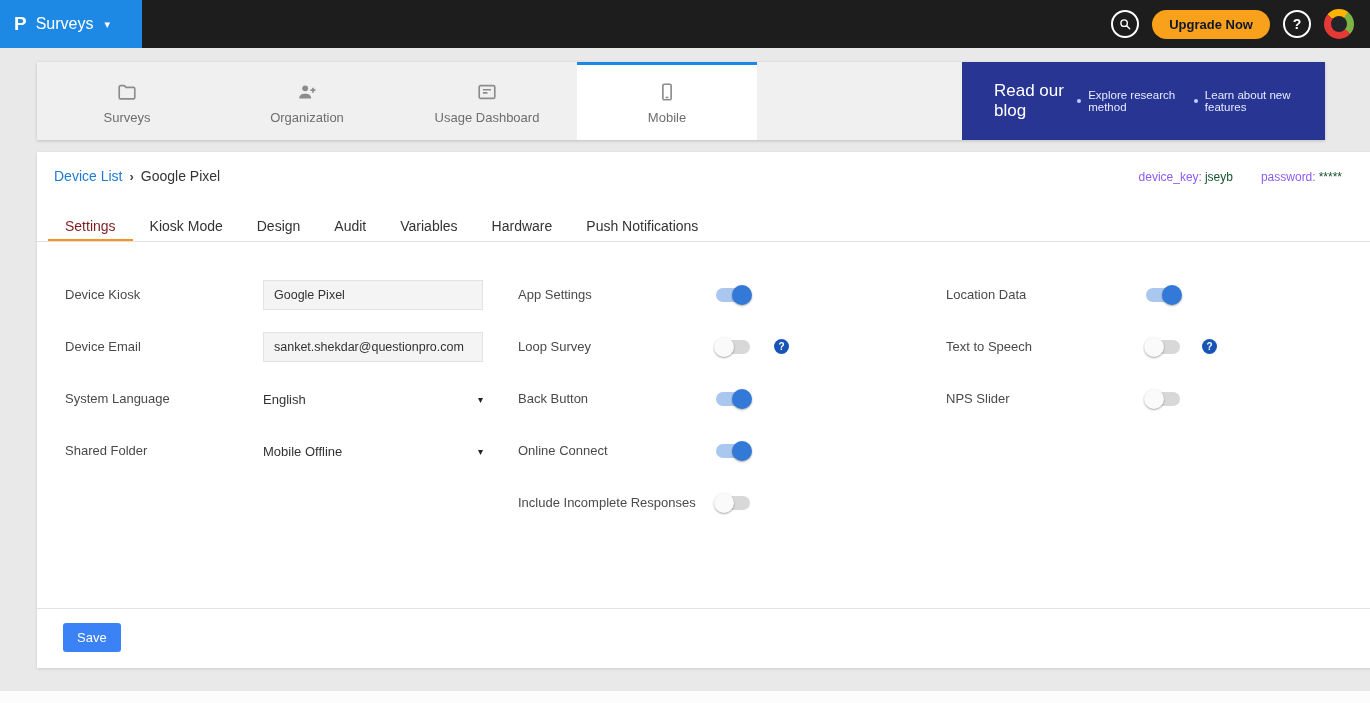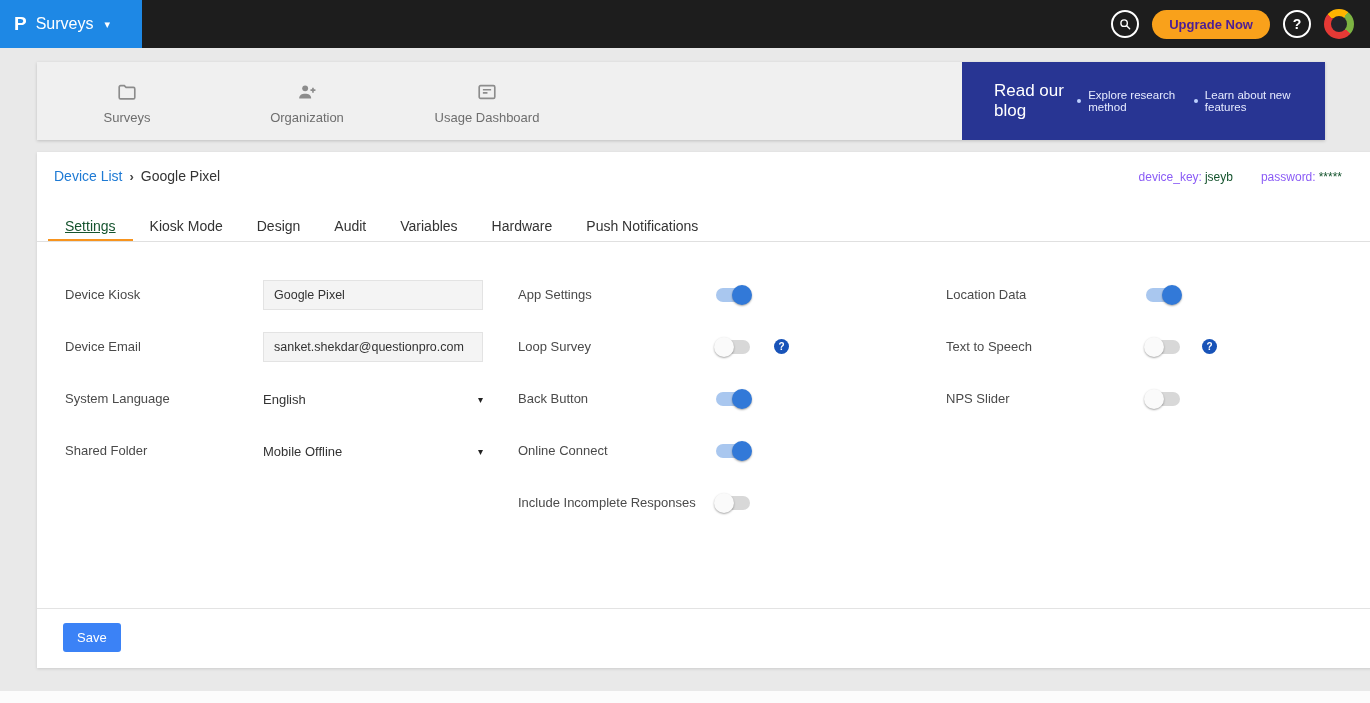--- a/index.html
+++ b/index.html
@@ -25,21 +25,21 @@
   .brand-label { font-size:16px; }
   .brand-caret { font-size:11px; margin-left:2px; }
   .topbar-right { margin-left:auto; display:flex; align-items:center; gap:13px; padding-right:16px; }
   .circle-btn {
     width:28px; height:28px; border:2px solid #fff; border-radius:50%;
     display:flex; align-items:center; justify-content:center; cursor:pointer;
     color:#fff; font-size:14px; font-weight:bold;
   }
   .circle-btn svg { width:14px; height:14px; }
   .upgrade-btn {
-    background:#f9a11b; color:#4c1d95; border:none; border-radius:15px;
+    background:#f9a11b; color:#0f172a; border:none; border-radius:15px;
     font-size:13px; font-weight:600; padding:7px 17px; cursor:pointer;
     font-family:inherit;
   }
   .avatar {
     width:30px; height:30px; border-radius:50%; position:relative; cursor:pointer;
     background:conic-gradient(from 210deg,#e53935 0 28%,#ffb300 28% 52%,#7cb342 52% 78%,#e53935 78% 100%);
   }
   .avatar::after {
     content:""; position:absolute; left:7px; top:7px; width:16px; height:16px;
     border-radius:50%; background:#23242a;
@@ -86,21 +86,21 @@
   .meta .val { color:#14532d; margin-left:3px; }
 
   .ptabs {
     position:absolute; left:0; right:0; top:60px; height:30px;
     display:flex; padding-left:11px; border-bottom:1px solid #e0e0e0;
   }
   .ptab {
     padding:0 17px; font-size:14px; color:#333; line-height:28px; cursor:pointer;
     border-bottom:2px solid transparent;
   }
-  .ptab.on { color:#14532d; border-bottom-color:#f7941e;text-decoration:underline; }
+  .ptab.on { color:#7f1d1d; border-bottom-color:#f7941e; }
 
   
   .row-label { position:absolute; font-size:13px; color:#4a4a4a; line-height:30px; white-space:nowrap; }
   .txt-input {
     position:absolute; width:220px; height:30px; background:#f4f4f4;
     border:1px solid #e3e3e3; font-size:12.5px; color:#333; padding:0 10px;
     font-family:inherit; outline:none;
   }
   .sel {
     position:absolute; width:220px; height:30px; display:flex; align-items:center;
@@ -172,20 +172,27 @@
       </svg>
     <span>Organization</span>
   </div>
   <div class="nav-tab">
     <svg viewBox="0 0 24 24" fill="none" stroke="#8c8c8c" stroke-width="1.8">
         <rect x="3.5" y="5" width="17" height="14" rx="1.5"></rect>
         <path d="M7.5 9.5h9M7.5 13h5"></path>
       </svg>
     <span>Usage Dashboard</span>
   </div>
+  <div class="nav-tab on">
+    <svg viewBox="0 0 24 24" fill="none" stroke="#8c8c8c" stroke-width="1.8">
+        <rect x="7.5" y="3.5" width="9" height="17" rx="1.5"></rect>
+        <path d="M10.5 18h3"></path>
+      </svg>
+    <span>Mobile</span>
+  </div>
 
   <div class="blog">
     <span class="blog-title">Read our blog</span>
     <div class="blog-bullets">
       <span class="blog-bullet">
           <span class="blog-dot"></span>
           <span>Explore research method</span>
         </span>
       <span class="blog-bullet">
           <span class="blog-dot"></span>

